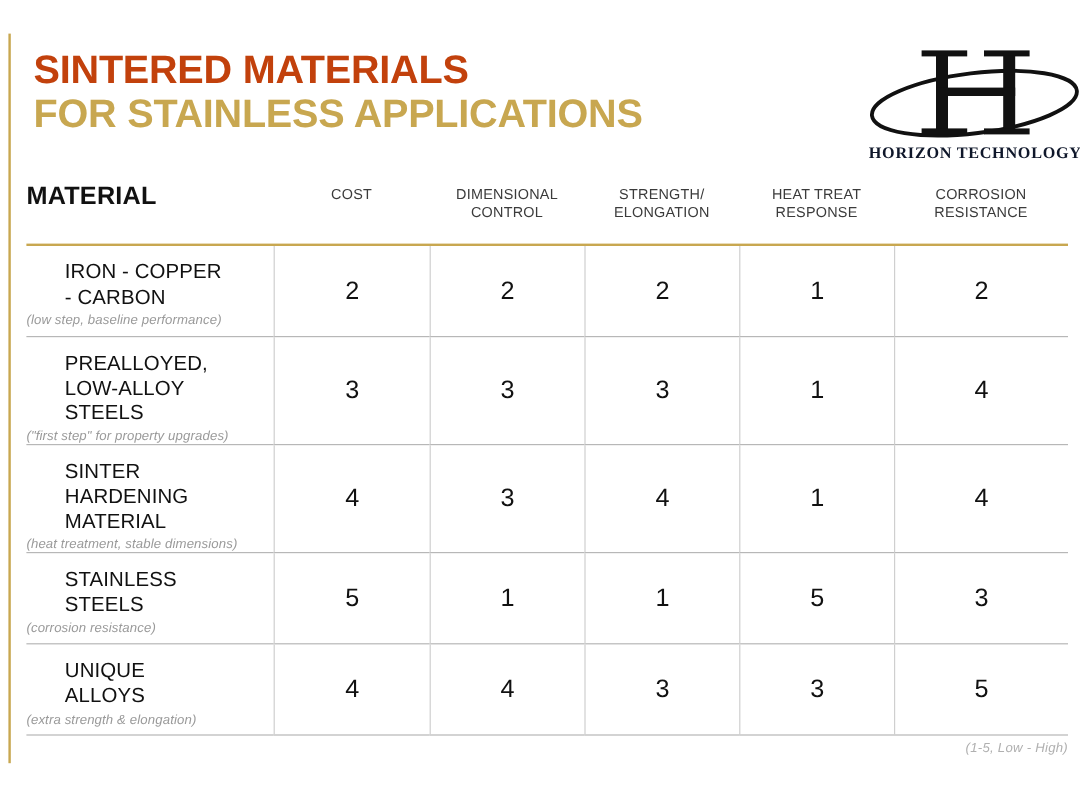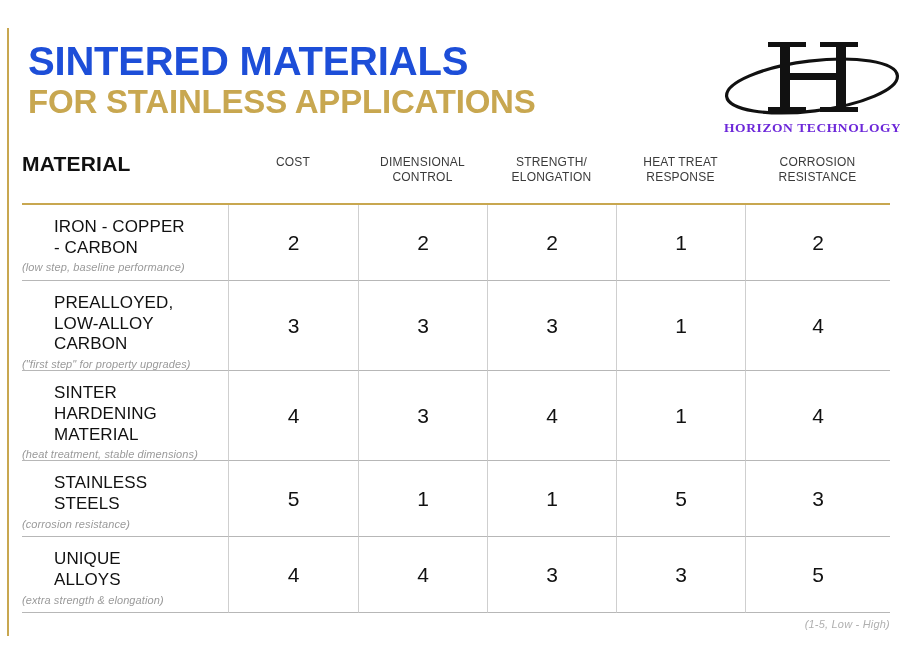--- a/index.html
+++ b/index.html
@@ -28,24 +28,24 @@
   }
 
   
   .titleblock {
     position: absolute;
     left: 28px;
     top: 40px;
     width: 700px;
   }
   .title-line1 {
-    font-size: 40px;
+    font-size: 33px;
     font-weight: bold;
     letter-spacing: -0.2px;
-    color: #1d4ed8;
+    color: #c2410c;
     line-height: 1.08;
     margin: 0;
     white-space: nowrap;
   }
   .title-line2 {
     font-size: 33px;
     font-weight: bold;
     letter-spacing: -0.2px;
     color: #C8A750;
     line-height: 1.18;
@@ -65,21 +65,21 @@
   .logo-word {
     position: absolute;
     left: 0;
     top: 92px;
     width: 176px;
     text-align: center;
     font-family: "Liberation Serif", serif;
     font-size: 13.5px;
     font-weight: bold;
     letter-spacing: 0.6px;
-    color: #6d28d9;
+    color: #0f172a;
     white-space: nowrap;
   }
 
   
   .table {
     position: absolute;
     left: 22px;
     top: 148px;
     width: 868px;
   }
@@ -222,21 +222,21 @@
       <div class="mat-note">(low step, baseline performance)</div>
     </div>
     <div class="cell num">2</div>
     <div class="cell num">2</div>
     <div class="cell num">2</div>
     <div class="cell num">1</div>
     <div class="cell num">2</div>
 
     <div class="cell label">
       <div class="mat-name">PREALLOYED,
-LOW-ALLOY CARBON</div>
+LOW-ALLOY STEELS</div>
       <div class="mat-note">("first step" for property upgrades)</div>
     </div>
     <div class="cell num">3</div>
     <div class="cell num">3</div>
     <div class="cell num">3</div>
     <div class="cell num">1</div>
     <div class="cell num">4</div>
 
     <div class="cell label">
       <div class="mat-name">SINTER HARDENING

